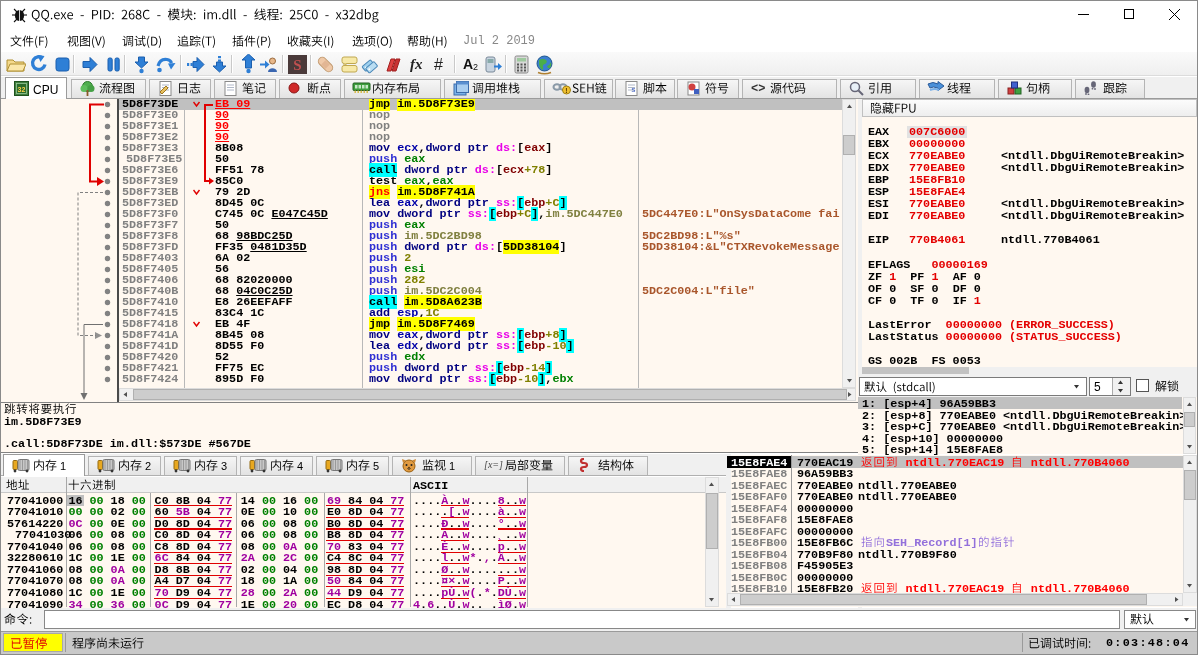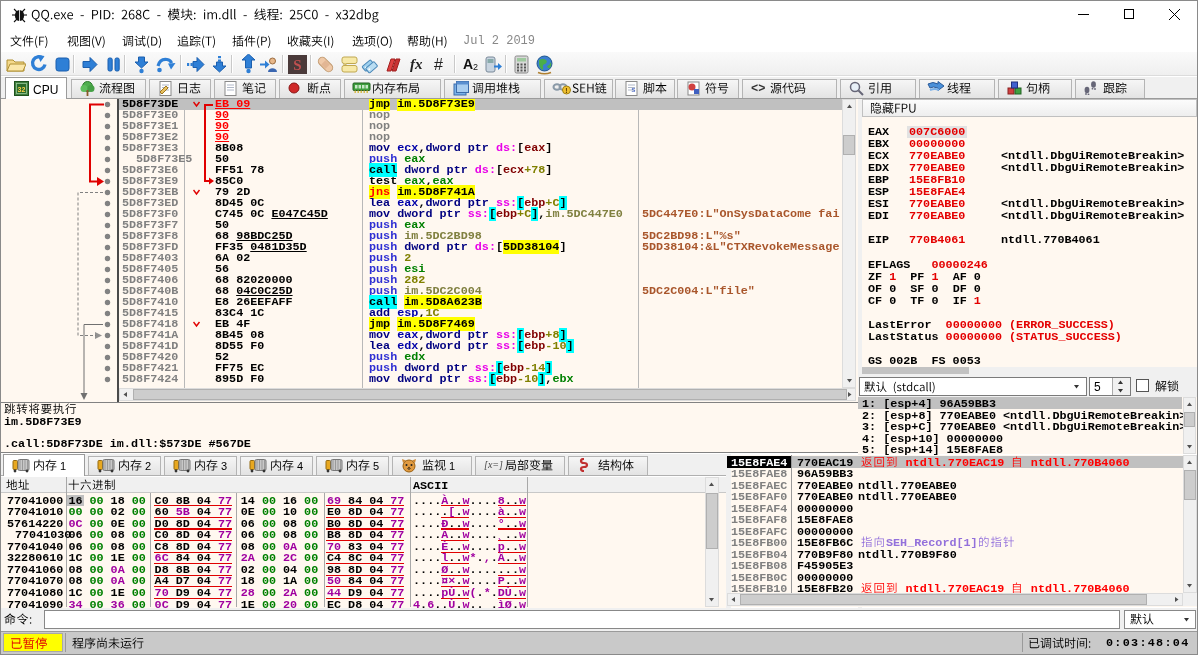--- a/index.html
+++ b/index.html
@@ -626,21 +626,21 @@
     <div class="a m" style="left:369.0px;top:11.0px"><span style="color:#808080">nop</span></div>
     <div class="a m" style="left:122.0px;top:22.0px"><span style="color:#808080">5D8F73E1</span></div>
     <div class="a m" style="left:215.0px;top:22.0px"><span style="color:#ff0000;text-decoration:underline;text-underline-offset:1px">90</span></div>
     <div class="a m" style="left:369.0px;top:22.0px"><span style="color:#808080">nop</span></div>
     <div class="a m" style="left:122.0px;top:33.0px"><span style="color:#808080">5D8F73E2</span></div>
     <div class="a m" style="left:215.0px;top:33.0px"><span style="color:#ff0000;text-decoration:underline;text-underline-offset:1px">90</span></div>
     <div class="a m" style="left:369.0px;top:33.0px"><span style="color:#808080">nop</span></div>
     <div class="a m" style="left:122.0px;top:44.0px"><span style="color:#808080">5D8F73E3</span></div>
     <div class="a m" style="left:215.0px;top:44.0px"><span style="color:#000">8B08</span></div>
     <div class="a m" style="left:369.0px;top:44.0px"><span style="color:#000080">mov&nbsp;</span><span style="color:#0000a8">ecx</span><span style="color:#000">,</span><span style="color:#000080">dword&nbsp;ptr&nbsp;</span><span style="color:#e800e8">ds:</span><span style="color:#000">[</span><span style="color:#800000">eax</span><span style="color:#000">]</span></div>
-    <div class="a m" style="left:136px;top:55.0px"><span style="color:#808080">5D8F73E5</span></div>
+    <div class="a m" style="left:126px;top:55.0px"><span style="color:#808080">5D8F73E5</span></div>
     <div class="a m" style="left:215.0px;top:55.0px"><span style="color:#000">50</span></div>
     <div class="a m" style="left:369.0px;top:55.0px"><span style="color:#2f2fd3">push&nbsp;</span><span style="color:#008000">eax</span></div>
     <div class="a m" style="left:122.0px;top:66.0px"><span style="color:#808080">5D8F73E6</span></div>
     <div class="a m" style="left:215.0px;top:66.0px"><span style="color:#000">FF51&nbsp;78</span></div>
     <div class="a m" style="left:369.0px;top:66.0px"><span style="color:#000;background:#00ffff">call</span><span style="color:#000">&nbsp;</span><span style="color:#000080">dword&nbsp;ptr&nbsp;</span><span style="color:#e800e8">ds:</span><span style="color:#000">[</span><span style="color:#800000">ecx</span><span style="color:#808000">+78</span><span style="color:#000">]</span></div>
     <div class="a m" style="left:122.0px;top:77.0px"><span style="color:#808080">5D8F73E9</span></div>
     <div class="a m" style="left:215.0px;top:77.0px"><span style="color:#000">85C0</span></div>
     <div class="a m" style="left:369.0px;top:77.0px"><span style="color:#000">test&nbsp;</span><span style="color:#008000">eax</span><span style="color:#000">,</span><span style="color:#008000">eax</span></div>
     <div class="a m" style="left:122.0px;top:88.0px"><span style="color:#808080">5D8F73EB</span></div>
     <div class="a m" style="left:215.0px;top:88.0px"><span style="color:#000">79&nbsp;2D</span></div>
@@ -814,21 +814,21 @@
 <div class="a m2" style="left:909.0px;top:186.2px"><span style="color:#e40000">15E8FAE4</span></div>
 <div class="a m2" style="left:868.0px;top:198.3px"><span style="color:#000">ESI</span></div>
 <div class="a m2" style="left:909.0px;top:198.3px"><span style="color:#e40000">770EABE0</span></div>
 <div class="a m2" style="left:1001.0px;top:198.3px"><span style="color:#000">&lt;ntdll.DbgUiRemoteBreakin&gt;</span></div>
 <div class="a m2" style="left:868.0px;top:210.4px"><span style="color:#000">EDI</span></div>
 <div class="a m2" style="left:909.0px;top:210.4px"><span style="color:#e40000">770EABE0</span></div>
 <div class="a m2" style="left:1001.0px;top:210.4px"><span style="color:#000">&lt;ntdll.DbgUiRemoteBreakin&gt;</span></div>
 <div class="a m2" style="left:868.0px;top:234.4px"><span style="color:#000">EIP</span></div>
 <div class="a m2" style="left:909.0px;top:234.4px"><span style="color:#e40000">770B4061</span></div>
 <div class="a m2" style="left:1001.0px;top:234.4px"><span style="color:#000">ntdll.770B4061</span></div>
-<div class="a m2" style="left:868.0px;top:258.6px"><span style="color:#000">EFLAGS&nbsp;&nbsp;&nbsp;</span><span style="color:#e40000">00000246</span></div>
+<div class="a m2" style="left:868.0px;top:258.6px"><span style="color:#000">EFLAGS&nbsp;&nbsp;&nbsp;</span><span style="color:#e40000">00000169</span></div>
 <div class="a m2" style="left:868.0px;top:270.6px"><span style="color:#000">ZF&nbsp;</span><span style="color:#e40000">1</span><span style="color:#000">&nbsp;&nbsp;PF&nbsp;</span><span style="color:#e40000">1</span><span style="color:#000">&nbsp;&nbsp;AF&nbsp;</span><span style="color:#000">0</span></div>
 <div class="a m2" style="left:868.0px;top:282.6px"><span style="color:#000">OF&nbsp;</span><span style="color:#000">0</span><span style="color:#000">&nbsp;&nbsp;SF&nbsp;</span><span style="color:#000">0</span><span style="color:#000">&nbsp;&nbsp;DF&nbsp;</span><span style="color:#000">0</span></div>
 <div class="a m2" style="left:868.0px;top:294.7px"><span style="color:#000">CF&nbsp;</span><span style="color:#000">0</span><span style="color:#000">&nbsp;&nbsp;TF&nbsp;</span><span style="color:#000">0</span><span style="color:#000">&nbsp;&nbsp;IF&nbsp;</span><span style="color:#e40000">1</span></div>
 <div class="a m2" style="left:868.0px;top:318.8px"><span style="color:#000">LastError&nbsp;&nbsp;</span><span style="color:#e40000">00000000&nbsp;(ERROR_SUCCESS)</span></div>
 <div class="a m2" style="left:868.0px;top:330.9px"><span style="color:#000">LastStatus&nbsp;</span><span style="color:#e40000">00000000&nbsp;(STATUS_SUCCESS)</span></div>
 <div class="a m2" style="left:868.0px;top:355.0px"><span style="color:#000">GS&nbsp;002B&nbsp;&nbsp;FS&nbsp;0053</span></div>
 <div class="a" style="left:862px;top:367px;width:335px;height:7px;background:#f0f0f0"></div>
 <div class="a" style="left:862px;top:367px;width:107px;height:7px;background:#c2c2c2"></div>
 <div class="a" style="left:858px;top:374px;width:340px;height:23px;background:#f0f0f0"></div>
 <div class="a" style="left:859px;top:377px;width:228px;height:19px;background:#fff;border:1px solid #7a7a7a"></div>

